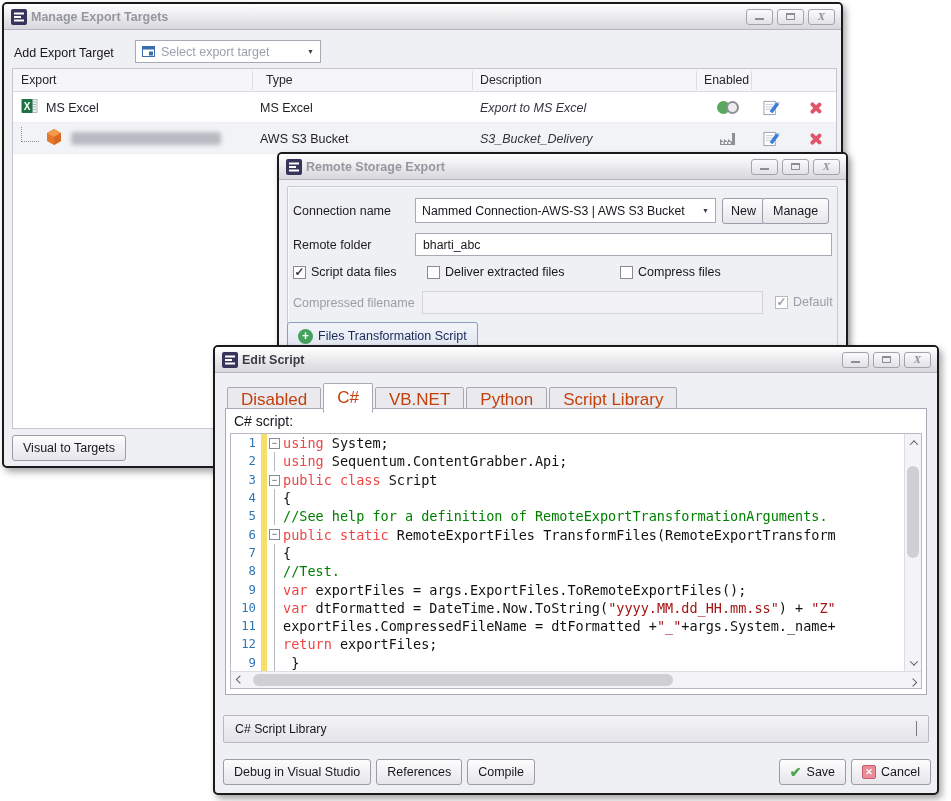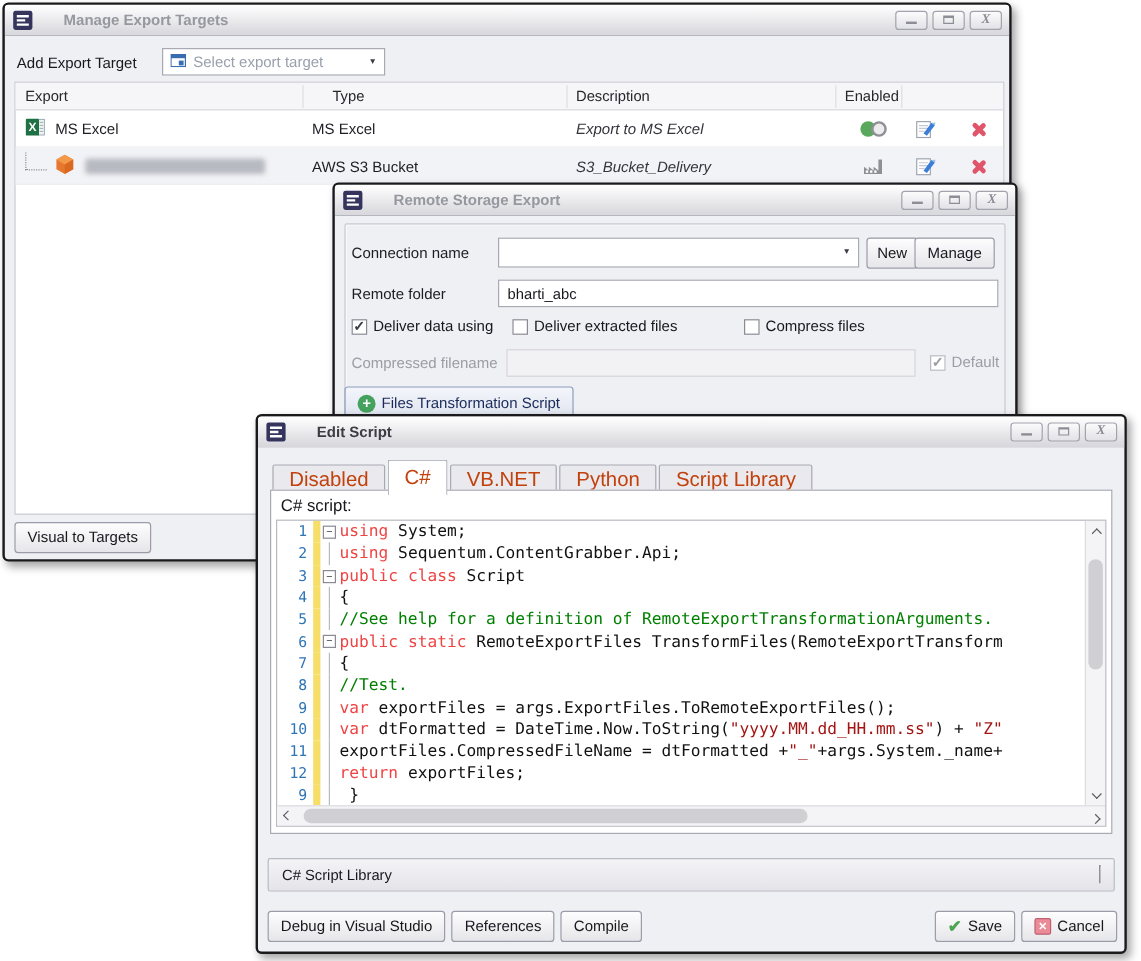--- a/index.html
+++ b/index.html
@@ -7,21 +7,21 @@
   body { font-family:"Liberation Sans", sans-serif; }
   .stage { position:relative; width:951px; height:801px; background:#fff; overflow:hidden; }
 
   
   .window { position:absolute; border:2px solid #1a1a1d; border-radius:5px;
             background:#eff0f3; box-shadow:3px 4px 7px rgba(0,0,0,.35); }
   .titlebar { position:relative; height:26px; display:flex; align-items:center; padding:0 6px;
               background:linear-gradient(#ffffff,#d7d7dc); border-bottom:1px solid #b6b6bf;
               border-radius:3px 3px 0 0; }
   .app-icon { width:18px; height:18px; flex:0 0 18px; }
-  .title { margin-left:25px; font-size:12.5px; font-weight:bold; color:#96989f; }
+  .title { margin-left:3px; font-size:12.5px; font-weight:bold; color:#96989f; }
   .title.active { color:#3c3c45; }
   .winbtns { margin-left:auto; display:flex; gap:4px; }
   .wbtn { width:27px; height:16px; border:1px solid #a3a3ae; border-radius:3px;
           background:linear-gradient(#fbfbfc,#e2e2e7); display:flex; align-items:center;
           justify-content:center; color:#8d8d96; }
   .wbtn .bar { width:9px; height:2px; background:#8d8d96; margin-top:5px; }
   .wbtn .box { width:9px; height:7px; border:1px solid #8d8d96; border-top:2px solid #8d8d96; }
   .wbtn .xg  { font-family:"Liberation Serif", serif; font-style:italic; font-weight:bold;
                font-size:11px; line-height:11px; color:#8d8d96; }
 
@@ -177,21 +177,21 @@
             <rect x="7" y="5.5" width="4" height="4" fill="#3a6db0"></rect>
           </svg>
       </span>
       <span class="combo-ph">Select export target</span>
       <span class="arrow">▼</span>
     </div>
 
     <div class="table">
       <div class="thead">
         <span style="left:8px">Export</span>
-        <span style="left:264px">Type</span>
+        <span style="left:253px">Type</span>
         <span style="left:467px">Description</span>
         <span style="left:691px">Enabled</span>
         <i class="th-sep" style="left:239px"></i>
           <i class="th-sep" style="left:459px"></i>
         <i class="th-sep" style="left:683px"></i>
           <i class="th-sep" style="left:738px"></i>
       </div>
       <div id="export-rows">
           <div class="trow">
             <span class="cell c-name">
@@ -279,34 +279,35 @@
           </span>
         <span class="wbtn">
             <span class="xg">X</span>
           </span>
       </span>
     </header>
     <div class="groupbox2"></div>
 
     <span class="flabel" style="left:14px; top:50px">Connection name</span>
     <div class="combo" style="left:136px; top:44px; width:301px; height:25px">
+      <span style="font-size:12.3px; color:#17171d">Nammed Connection-AWS-S3 | AWS S3 Bucket</span>
       <span class="arrow">▼</span>
     </div>
     <button class="btn" style="position:absolute; left:443px; top:44px; padding:0 8px">New</button>
     <button class="btn" style="position:absolute; left:483px; top:44px">Manage</button>
 
     <span class="flabel" style="left:14px; top:84px">Remote folder</span>
     <div class="field" style="left:136px; top:79px; width:417px; height:23px">
       <span>bharti_abc</span>
     </div>
 
     <div id="remote-checkboxes">
         <span class="check" style="left: 14px; top: 111px;">
           <span class="cbox">✓</span>
-          <span>Deliver data using</span>
+          <span>Script data files</span>
         </span>
         <span class="check" style="left: 148px; top: 111px;">
           <span class="cbox"></span>
           <span>Deliver extracted files</span>
         </span>
         <span class="check" style="left: 304px; top: 111px; margin-left: 37px;">
           <span class="cbox"></span>
           <span>Compress files</span>
         </span>
       </div>

